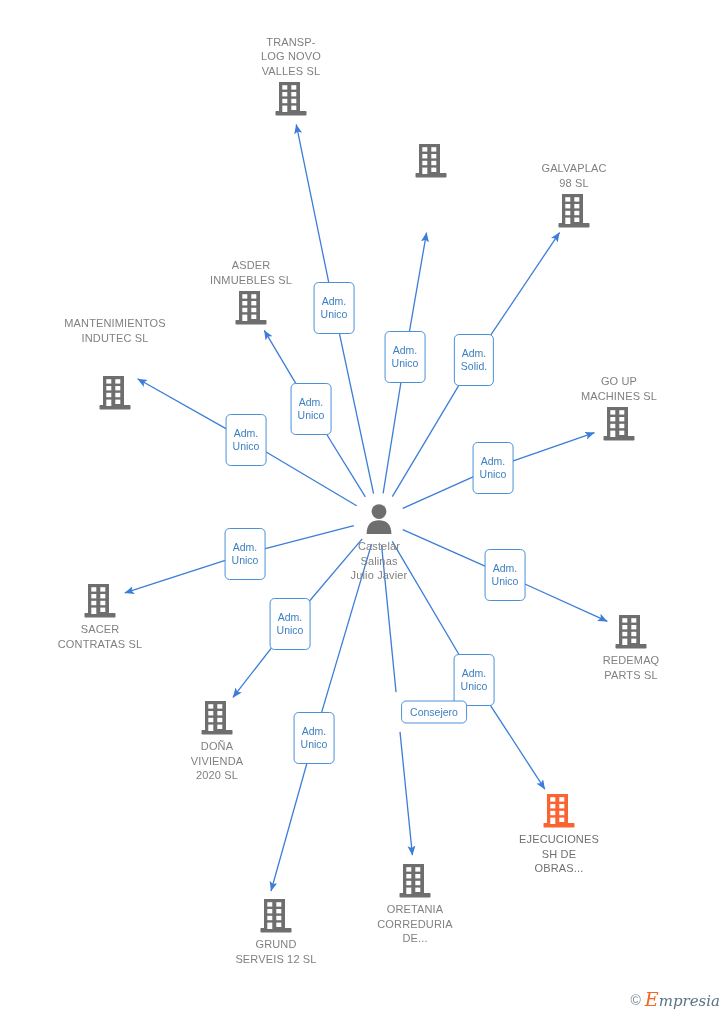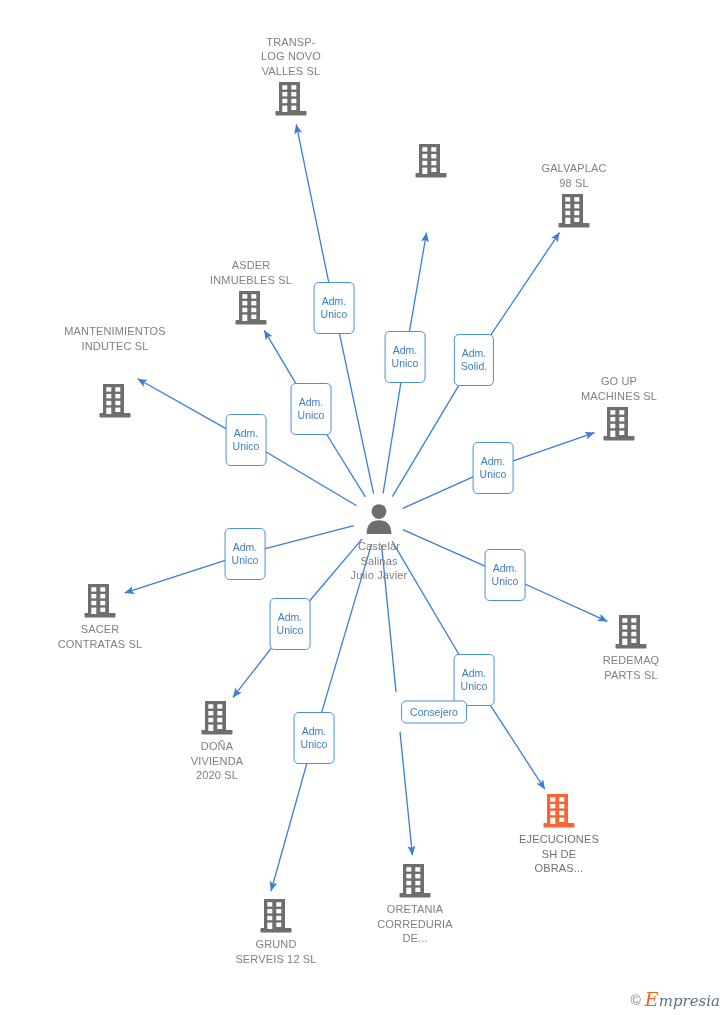--- a/index.html
+++ b/index.html
@@ -207,21 +207,21 @@
             <rect x="8.3" y="11" width="5" height="4.4" fill="#fff"></rect>
             <rect x="17.3" y="11" width="5" height="4.4" fill="#fff"></rect>
             <rect x="8.3" y="17.8" width="5" height="4.4" fill="#fff"></rect>
             <rect x="17.3" y="17.8" width="5" height="4.4" fill="#fff"></rect>
             <rect x="8.3" y="24.6" width="5" height="6.4" fill="#fff"></rect>
             <rect x="17.3" y="24.6" width="5" height="4.4" fill="#fff"></rect>
           </svg></span>
         <div class="node-label">ASDER
 INMUEBLES SL</div>
       </div>
-      <div class="node above" style="left: 115px; top: 324px; gap: 27px;">
+      <div class="node above" style="left: 115px; top: 316px; gap: 27px;">
         <span class="node-icon"><svg width="34" height="36" viewBox="0 0 34 36" aria-hidden="true">
             <rect x="5" y="1" width="21" height="30" fill="#6e6e6e"></rect>
             <rect x="1.5" y="30" width="31" height="4.5" rx="0.8" fill="#6e6e6e"></rect>
             <rect x="8.3" y="4.2" width="5" height="4.4" fill="#fff"></rect>
             <rect x="17.3" y="4.2" width="5" height="4.4" fill="#fff"></rect>
             <rect x="8.3" y="11" width="5" height="4.4" fill="#fff"></rect>
             <rect x="17.3" y="11" width="5" height="4.4" fill="#fff"></rect>
             <rect x="8.3" y="17.8" width="5" height="4.4" fill="#fff"></rect>
             <rect x="17.3" y="17.8" width="5" height="4.4" fill="#fff"></rect>
             <rect x="8.3" y="24.6" width="5" height="6.4" fill="#fff"></rect>

